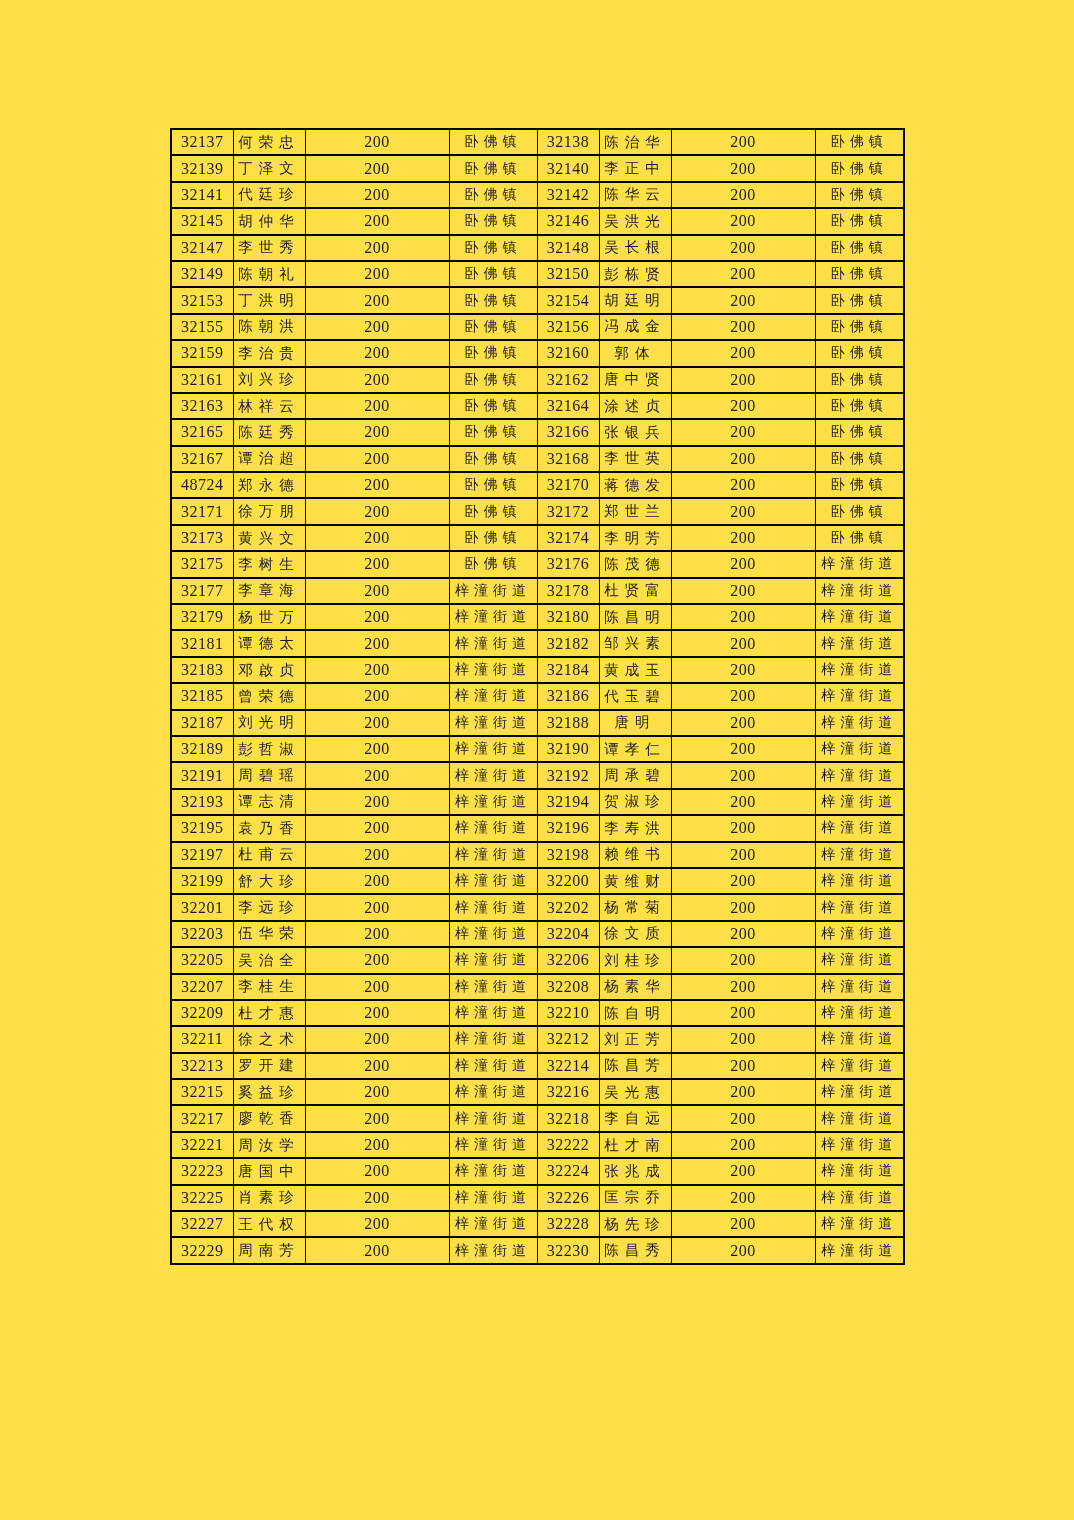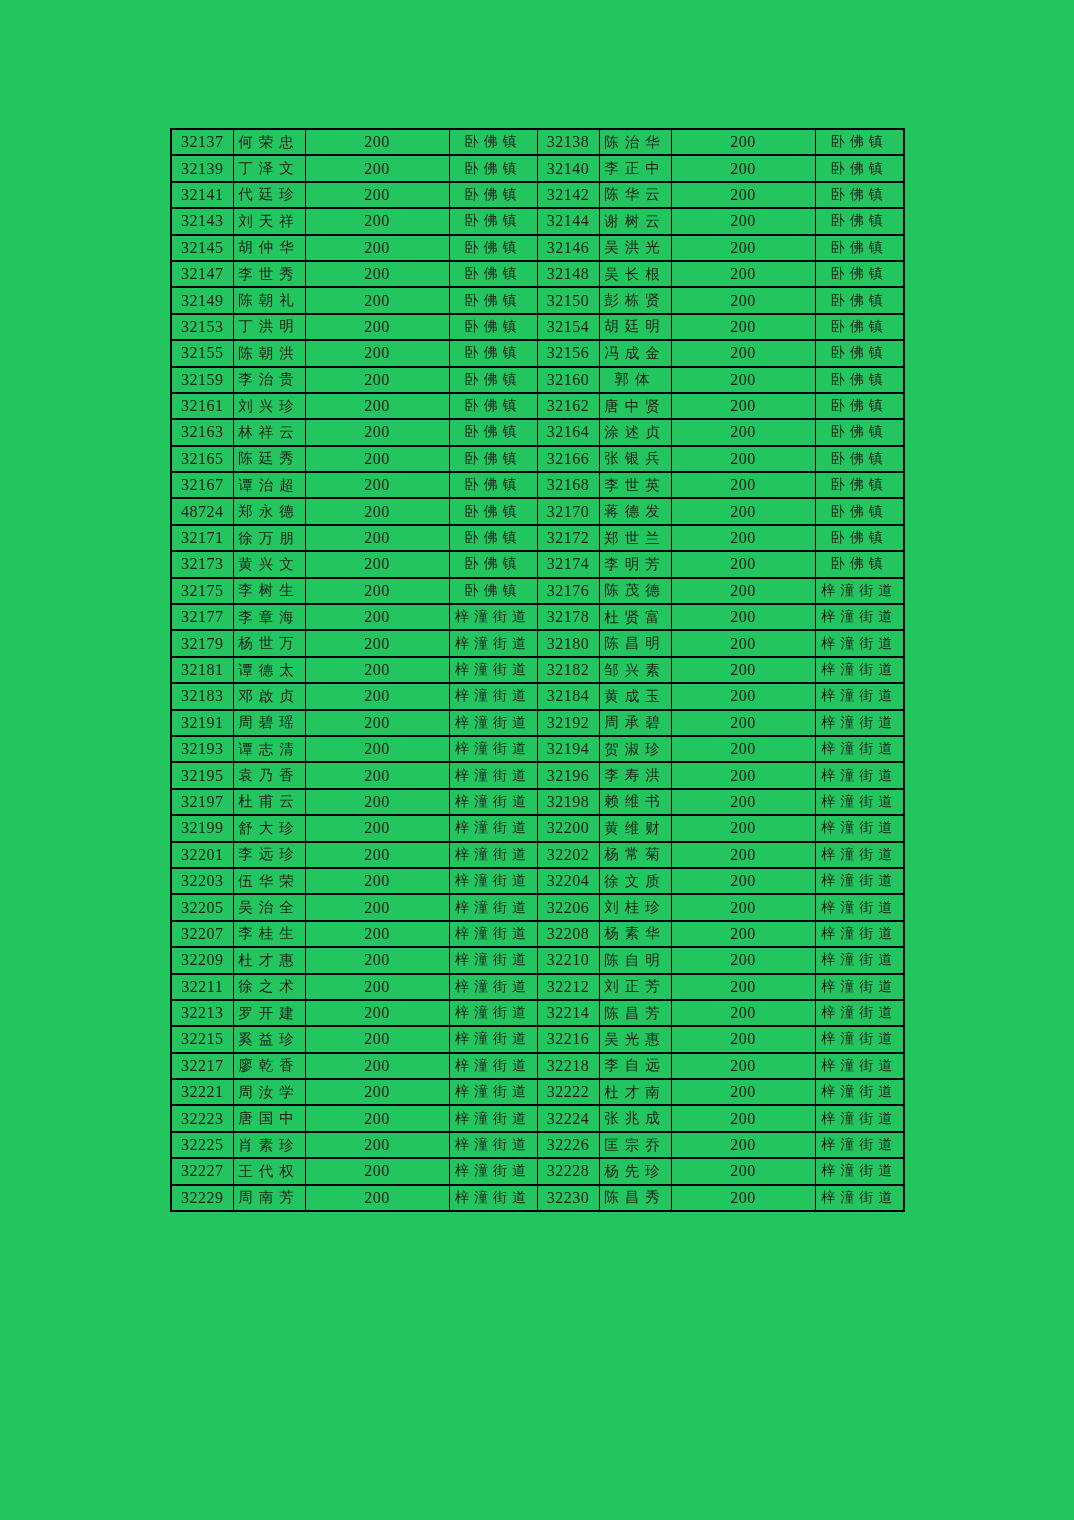--- a/index.html
+++ b/index.html
@@ -4,21 +4,21 @@
 <style>
   html, body {
     margin: 0;
     padding: 0;
     background: #ffffff;
   }
   .page {
     position: relative;
     width: 1074px;
     height: 1520px;
-    background: #22c55e;
+    background: #fde047;
     overflow: hidden;
     font-family: "Liberation Serif", "DejaVu Serif", serif;
   }
   table.roster {
     position: absolute;
     left: 170px;
     top: 128px;
     width: 733px;
     border-collapse: collapse;
     table-layout: fixed;
@@ -92,30 +92,20 @@
           <td class="cell-num">32141</td>
           <td class="cell-zh">代廷珍</td>
           <td class="cell-num">200</td>
           <td class="cell-district">卧佛镇</td>
           <td class="cell-num">32142</td>
           <td class="cell-zh">陈华云</td>
           <td class="cell-num">200</td>
           <td class="cell-district">卧佛镇</td>
         </tr>
         <tr>
-          <td class="cell-num">32143</td>
-          <td class="cell-zh">刘天祥</td>
-          <td class="cell-num">200</td>
-          <td class="cell-district">卧佛镇</td>
-          <td class="cell-num">32144</td>
-          <td class="cell-zh">谢树云</td>
-          <td class="cell-num">200</td>
-          <td class="cell-district">卧佛镇</td>
-        </tr>
-        <tr>
           <td class="cell-num">32145</td>
           <td class="cell-zh">胡仲华</td>
           <td class="cell-num">200</td>
           <td class="cell-district">卧佛镇</td>
           <td class="cell-num">32146</td>
           <td class="cell-zh">吴洪光</td>
           <td class="cell-num">200</td>
           <td class="cell-district">卧佛镇</td>
         </tr>
         <tr>
@@ -278,20 +268,50 @@
           <td class="cell-num">200</td>
           <td class="cell-district">梓潼街道</td>
         </tr>
         <tr>
           <td class="cell-num">32183</td>
           <td class="cell-zh">邓啟贞</td>
           <td class="cell-num">200</td>
           <td class="cell-district">梓潼街道</td>
           <td class="cell-num">32184</td>
           <td class="cell-zh">黄成玉</td>
+          <td class="cell-num">200</td>
+          <td class="cell-district">梓潼街道</td>
+        </tr>
+        <tr>
+          <td class="cell-num">32185</td>
+          <td class="cell-zh">曾荣德</td>
+          <td class="cell-num">200</td>
+          <td class="cell-district">梓潼街道</td>
+          <td class="cell-num">32186</td>
+          <td class="cell-zh">代玉碧</td>
+          <td class="cell-num">200</td>
+          <td class="cell-district">梓潼街道</td>
+        </tr>
+        <tr>
+          <td class="cell-num">32187</td>
+          <td class="cell-zh">刘光明</td>
+          <td class="cell-num">200</td>
+          <td class="cell-district">梓潼街道</td>
+          <td class="cell-num">32188</td>
+          <td class="cell-zh">唐明</td>
+          <td class="cell-num">200</td>
+          <td class="cell-district">梓潼街道</td>
+        </tr>
+        <tr>
+          <td class="cell-num">32189</td>
+          <td class="cell-zh">彭哲淑</td>
+          <td class="cell-num">200</td>
+          <td class="cell-district">梓潼街道</td>
+          <td class="cell-num">32190</td>
+          <td class="cell-zh">谭孝仁</td>
           <td class="cell-num">200</td>
           <td class="cell-district">梓潼街道</td>
         </tr>
         <tr>
           <td class="cell-num">32191</td>
           <td class="cell-zh">周碧瑶</td>
           <td class="cell-num">200</td>
           <td class="cell-district">梓潼街道</td>
           <td class="cell-num">32192</td>
           <td class="cell-zh">周承碧</td>

